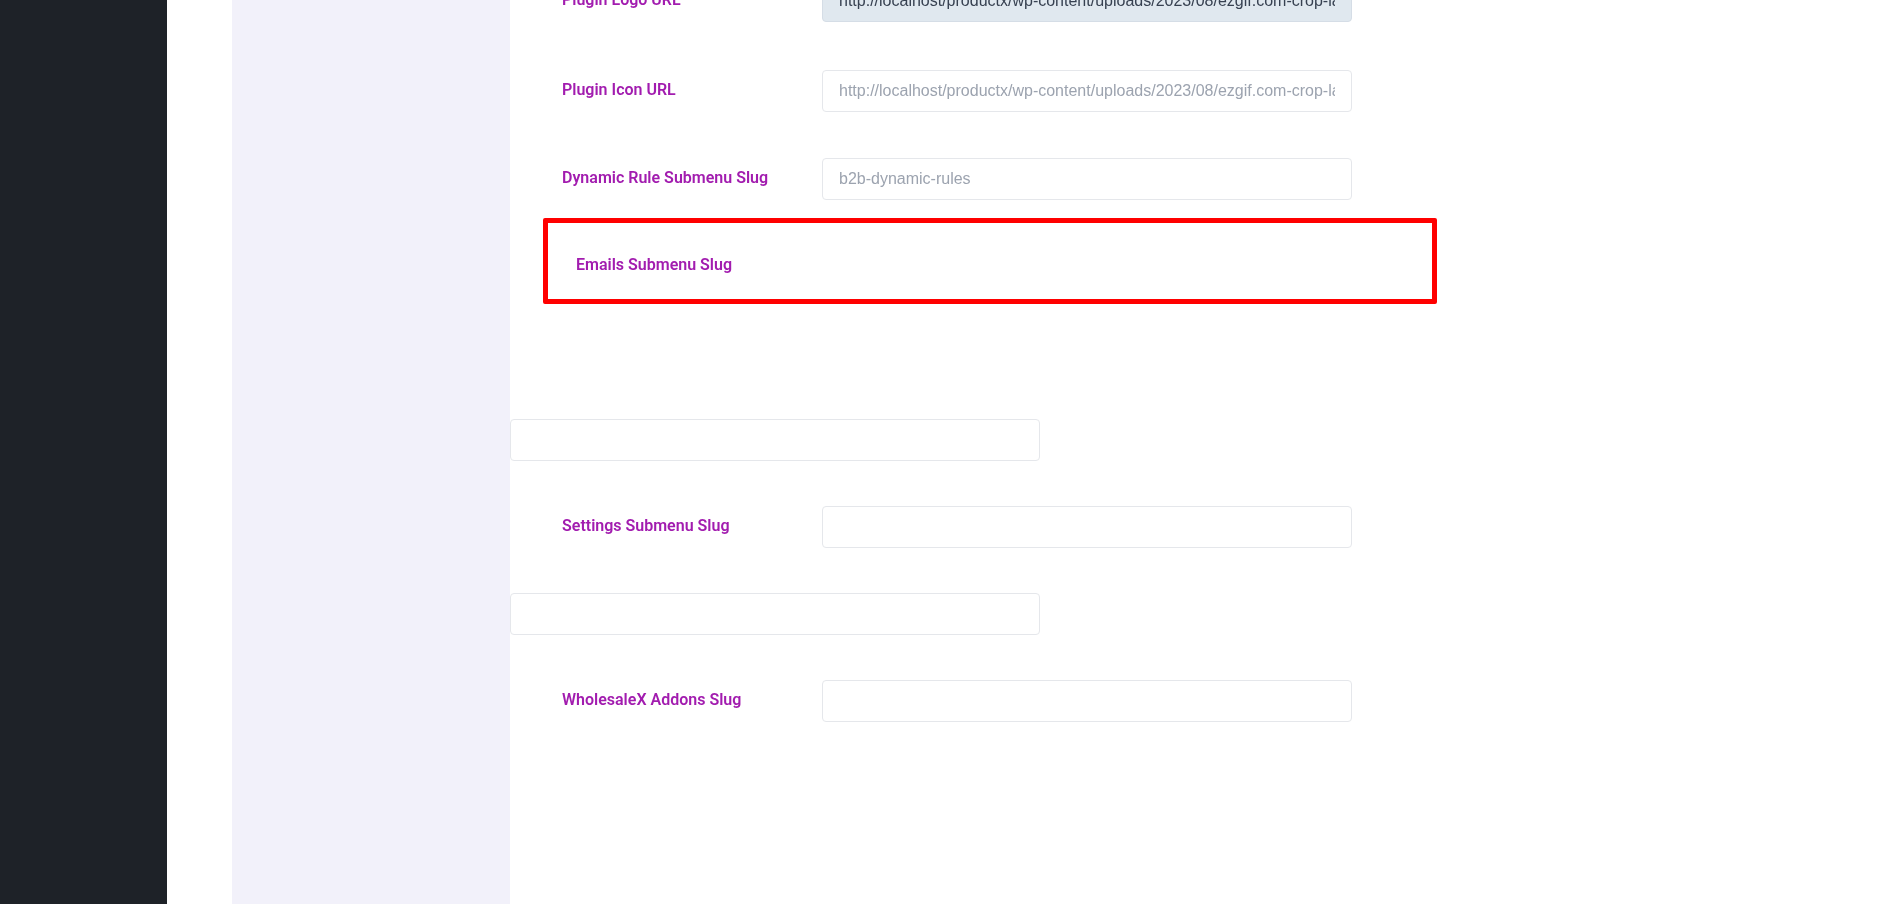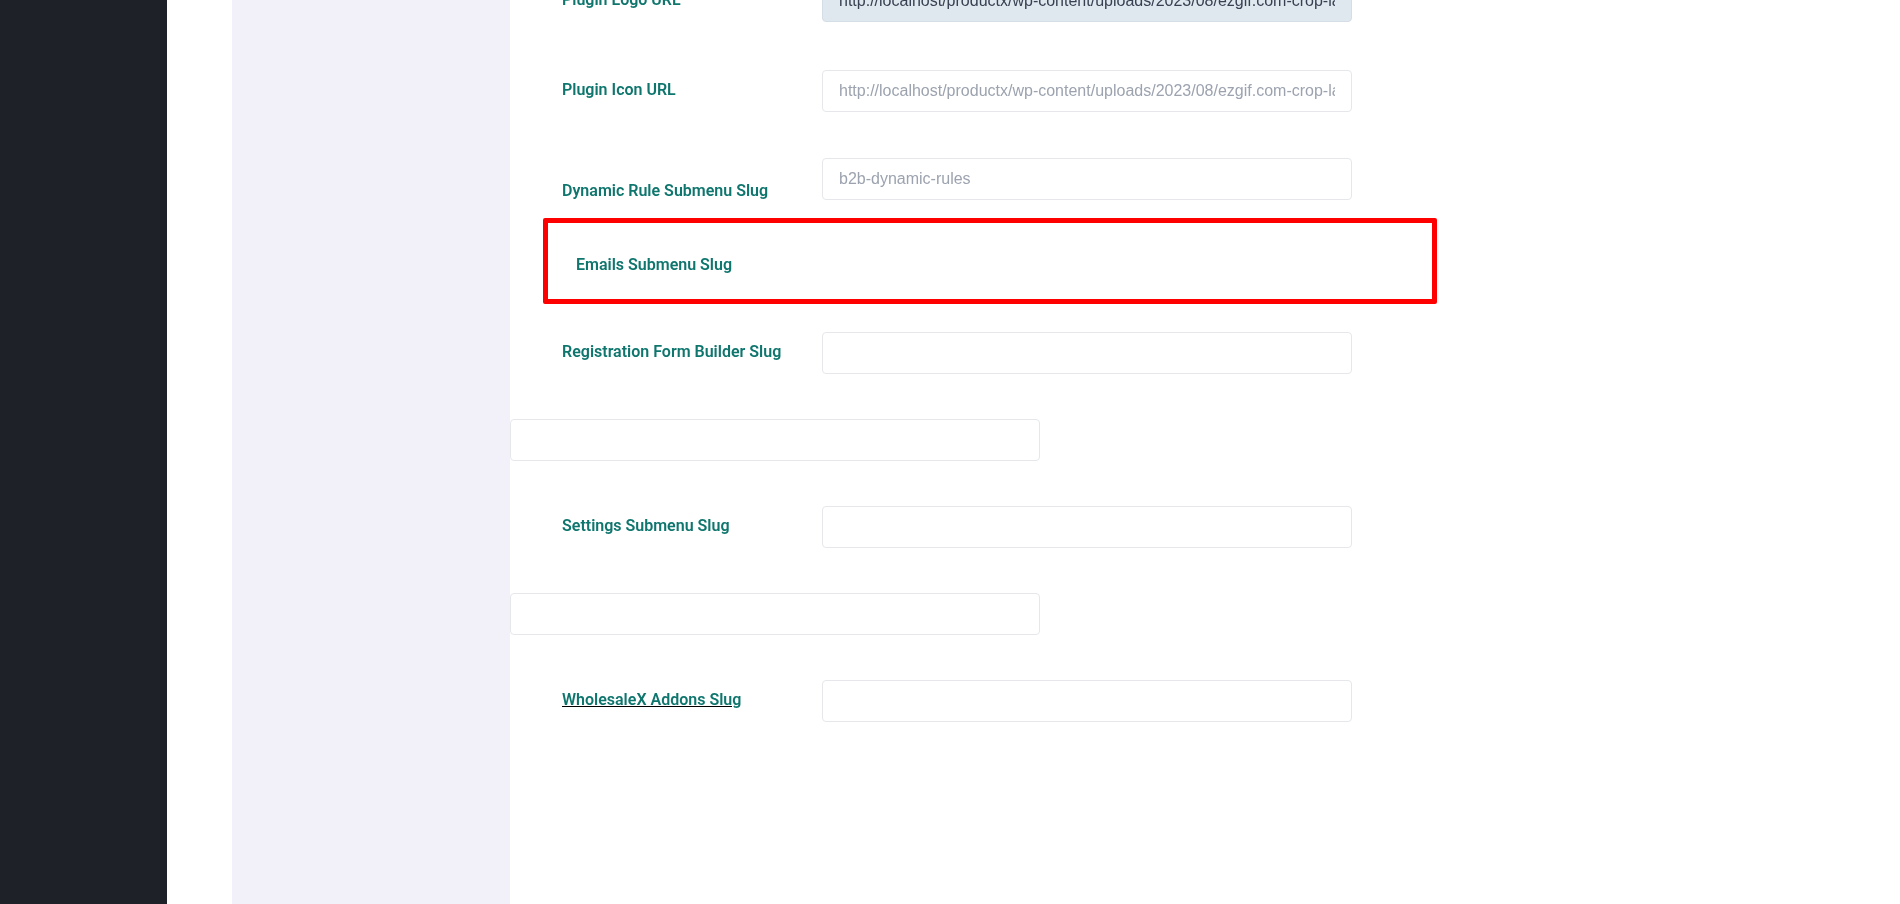--- a/index.html
+++ b/index.html
@@ -44,21 +44,21 @@
       display: flex;
       align-items: flex-start;
       padding: 0;
       margin-bottom: 0;
       position: relative;
     }
     .form-label {
       width: 312px;
       font-size: 16px;
       font-weight: 600;
-      color: #0f766e;
+      color: #a21caf;
       padding-left: 52px;
       padding-top: 10px;
       flex-shrink: 0;
     }
     .form-input-wrap {
       flex: 0 0 530px;
     }
     .form-input {
       width: 530px;
       height: 42px;
@@ -72,27 +72,27 @@
     }
     .form-input::placeholder {
       color: #9ca3af;
     }
     .form-input.highlight-bg {
       background: #e0e8ef;
       border: 1px solid #d5dde6;
     }
     .row-0 { position: absolute; top: -20px; left: 0; right: 0; }
     .row-1 { position: absolute; top: 70px; left: 0; right: 0; }
-    .row-2 { position: absolute; top: 158px; left: 0; right: 0; align-items: flex-end; }
+    .row-2 { position: absolute; top: 158px; left: 0; right: 0; }
     .row-3 { position: absolute; top: 245px; left: 0; right: 0; margin-left: 14px; }
     .row-4 { position: absolute; top: 332px; left: 0; right: 0; }
     .row-5 { position: absolute; top: 419px; left: 0; right: 0; }
     .row-6 { position: absolute; top: 506px; left: 0; right: 0; }
     .row-7 { position: absolute; top: 593px; left: 0; right: 0; }
-    .row-8 { position: absolute; top: 680px; left: 0; right: 0; text-decoration: underline; }
+    .row-8 { position: absolute; top: 680px; left: 0; right: 0; }
 
     .highlight-box {
       position: absolute;
       border: 5px solid #ff0000;
       pointer-events: none;
       left: 543px;
       top: 218px;
       width: 894px;
       height: 86px;
       border-radius: 2px;
@@ -124,26 +124,20 @@
     <div class="form-label">Dynamic Rule Submenu Slug</div>
     <div class="form-input-wrap">
       <input type="text" class="form-input" placeholder="b2b-dynamic-rules" style="">
     </div>
   </div>
 
   <div class="form-row row-3">
     <div class="form-label">Emails Submenu Slug</div>
   </div>
 
-  <div class="form-row row-4">
-    <div class="form-label">Registration Form Builder Slug</div>
-    <div class="form-input-wrap">
-      <input type="text" class="form-input" placeholder="" style="">
-    </div>
-  </div>
 
   <div class="form-row row-5">
     <div class="form-input-wrap">
       <input type="text" class="form-input" placeholder="" style="">
     </div>
   </div>
 
   <div class="form-row row-6">
     <div class="form-label">Settings Submenu Slug</div>
     <div class="form-input-wrap">

